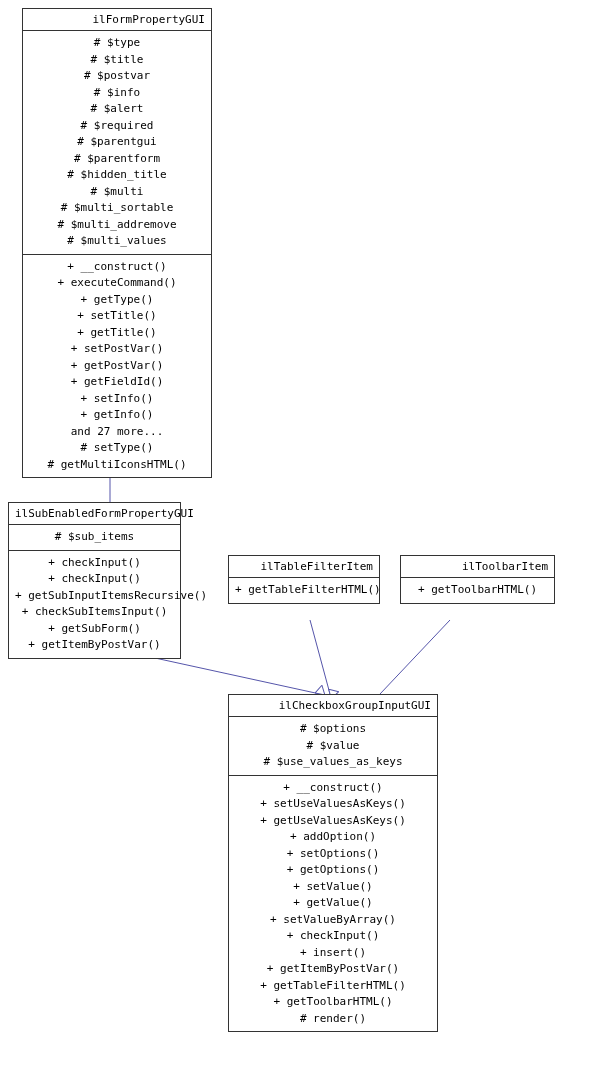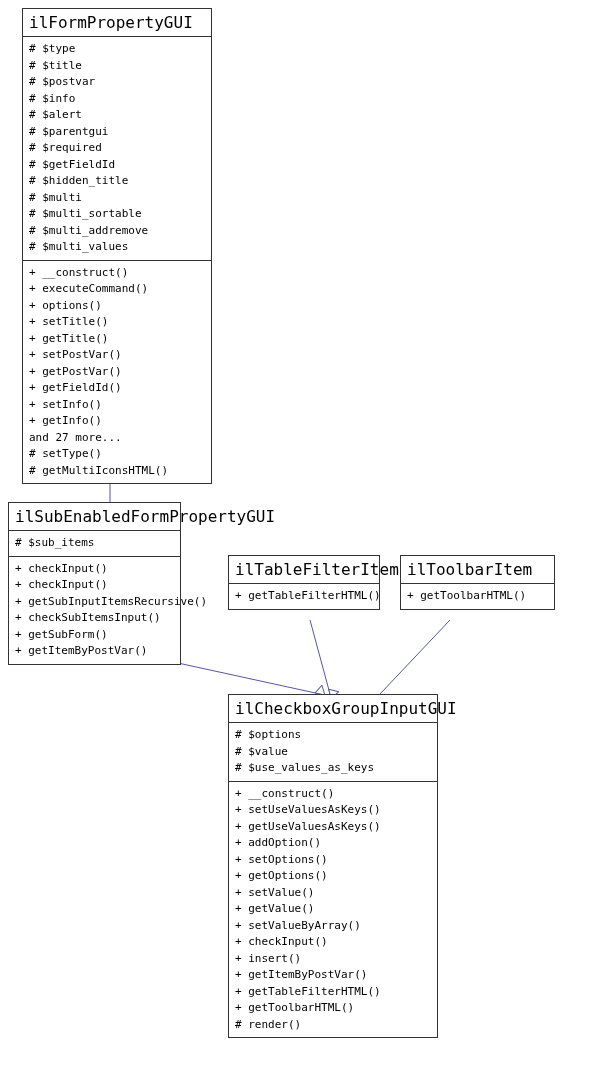--- a/index.html
+++ b/index.html
@@ -21,31 +21,32 @@
     }
 
     .uml-box {
       position: absolute;
       border: 1px solid #333;
       background: #ffffff;
       font-size: 11px;
     }
 
     .uml-box .box-title {
-      text-align: left;
+      text-align: right;
       padding: 4px 6px;
       border-bottom: 1px solid #333;
       font-weight: normal;
-      font-size: 16px;
+      font-size: 11px;
     }
 
     .uml-box .box-section {
       padding: 4px 6px;
       border-bottom: 1px solid #333;
       line-height: 1.5;
+      text-align: center;
     }
 
     .uml-box .box-section:last-child {
       border-bottom: none;
     }
 
     .uml-box .box-section p {
       white-space: nowrap;
     }
 
@@ -88,33 +89,33 @@
   </svg>
 
   <div class="uml-box" style="left: 22px; top: 8px; width: 190px;">
     <div class="box-title">ilFormPropertyGUI</div>
     <div class="box-section">
       <p># $type</p>
       <p># $title</p>
       <p># $postvar</p>
       <p># $info</p>
       <p># $alert</p>
+      <p># $required</p>
       <p># $parentgui</p>
-      <p># $required</p>
-      <p># $getFieldId</p>
+      <p># $parentform</p>
       <p># $hidden_title</p>
       <p># $multi</p>
       <p># $multi_sortable</p>
       <p># $multi_addremove</p>
       <p># $multi_values</p>
     </div>
     <div class="box-section">
       <p>+ __construct()</p>
       <p>+ executeCommand()</p>
-      <p>+ options()</p>
+      <p>+ getType()</p>
       <p>+ setTitle()</p>
       <p>+ getTitle()</p>
       <p>+ setPostVar()</p>
       <p>+ getPostVar()</p>
       <p>+ getFieldId()</p>
       <p>+ setInfo()</p>
       <p>+ getInfo()</p>
       <p>and 27 more...</p>
       <p># setType()</p>
       <p># getMultiIconsHTML()</p>

